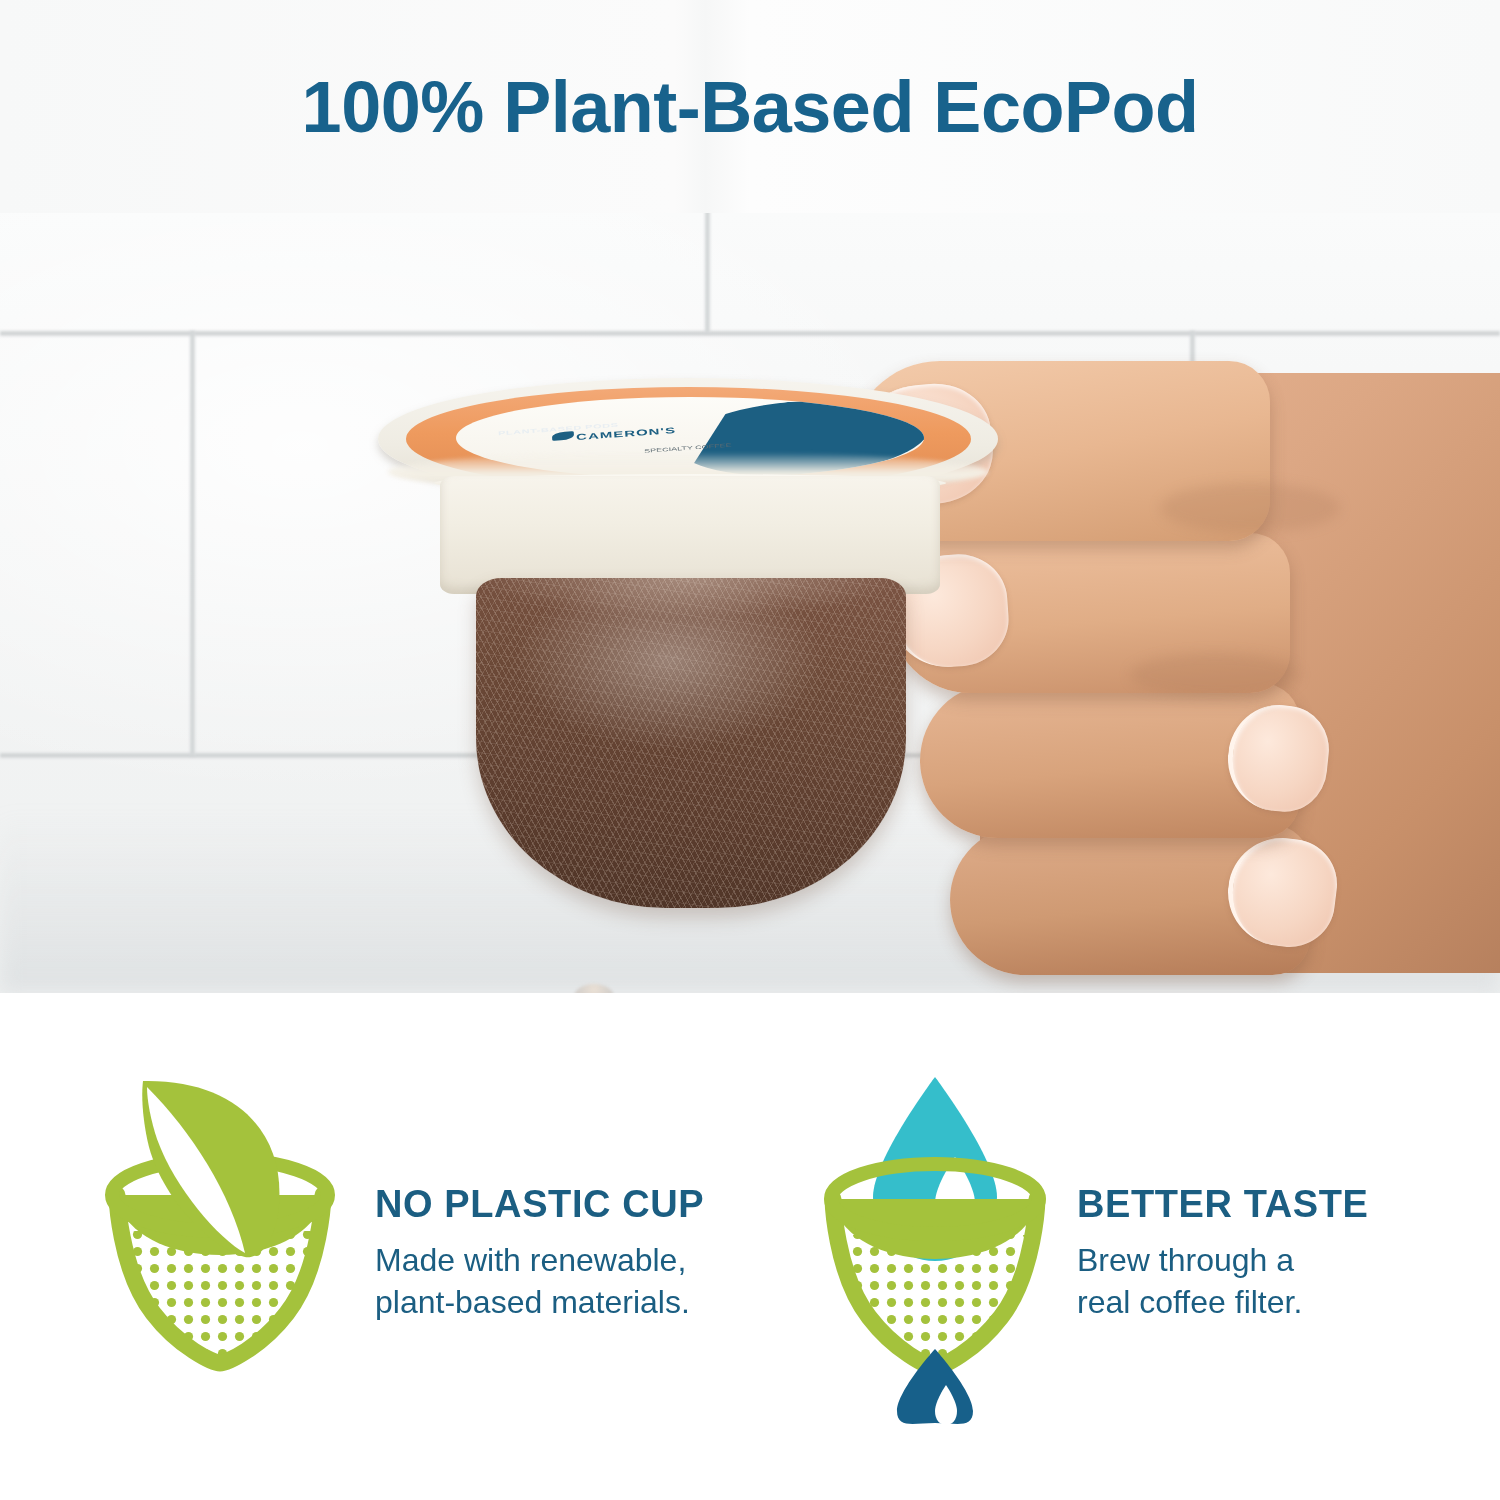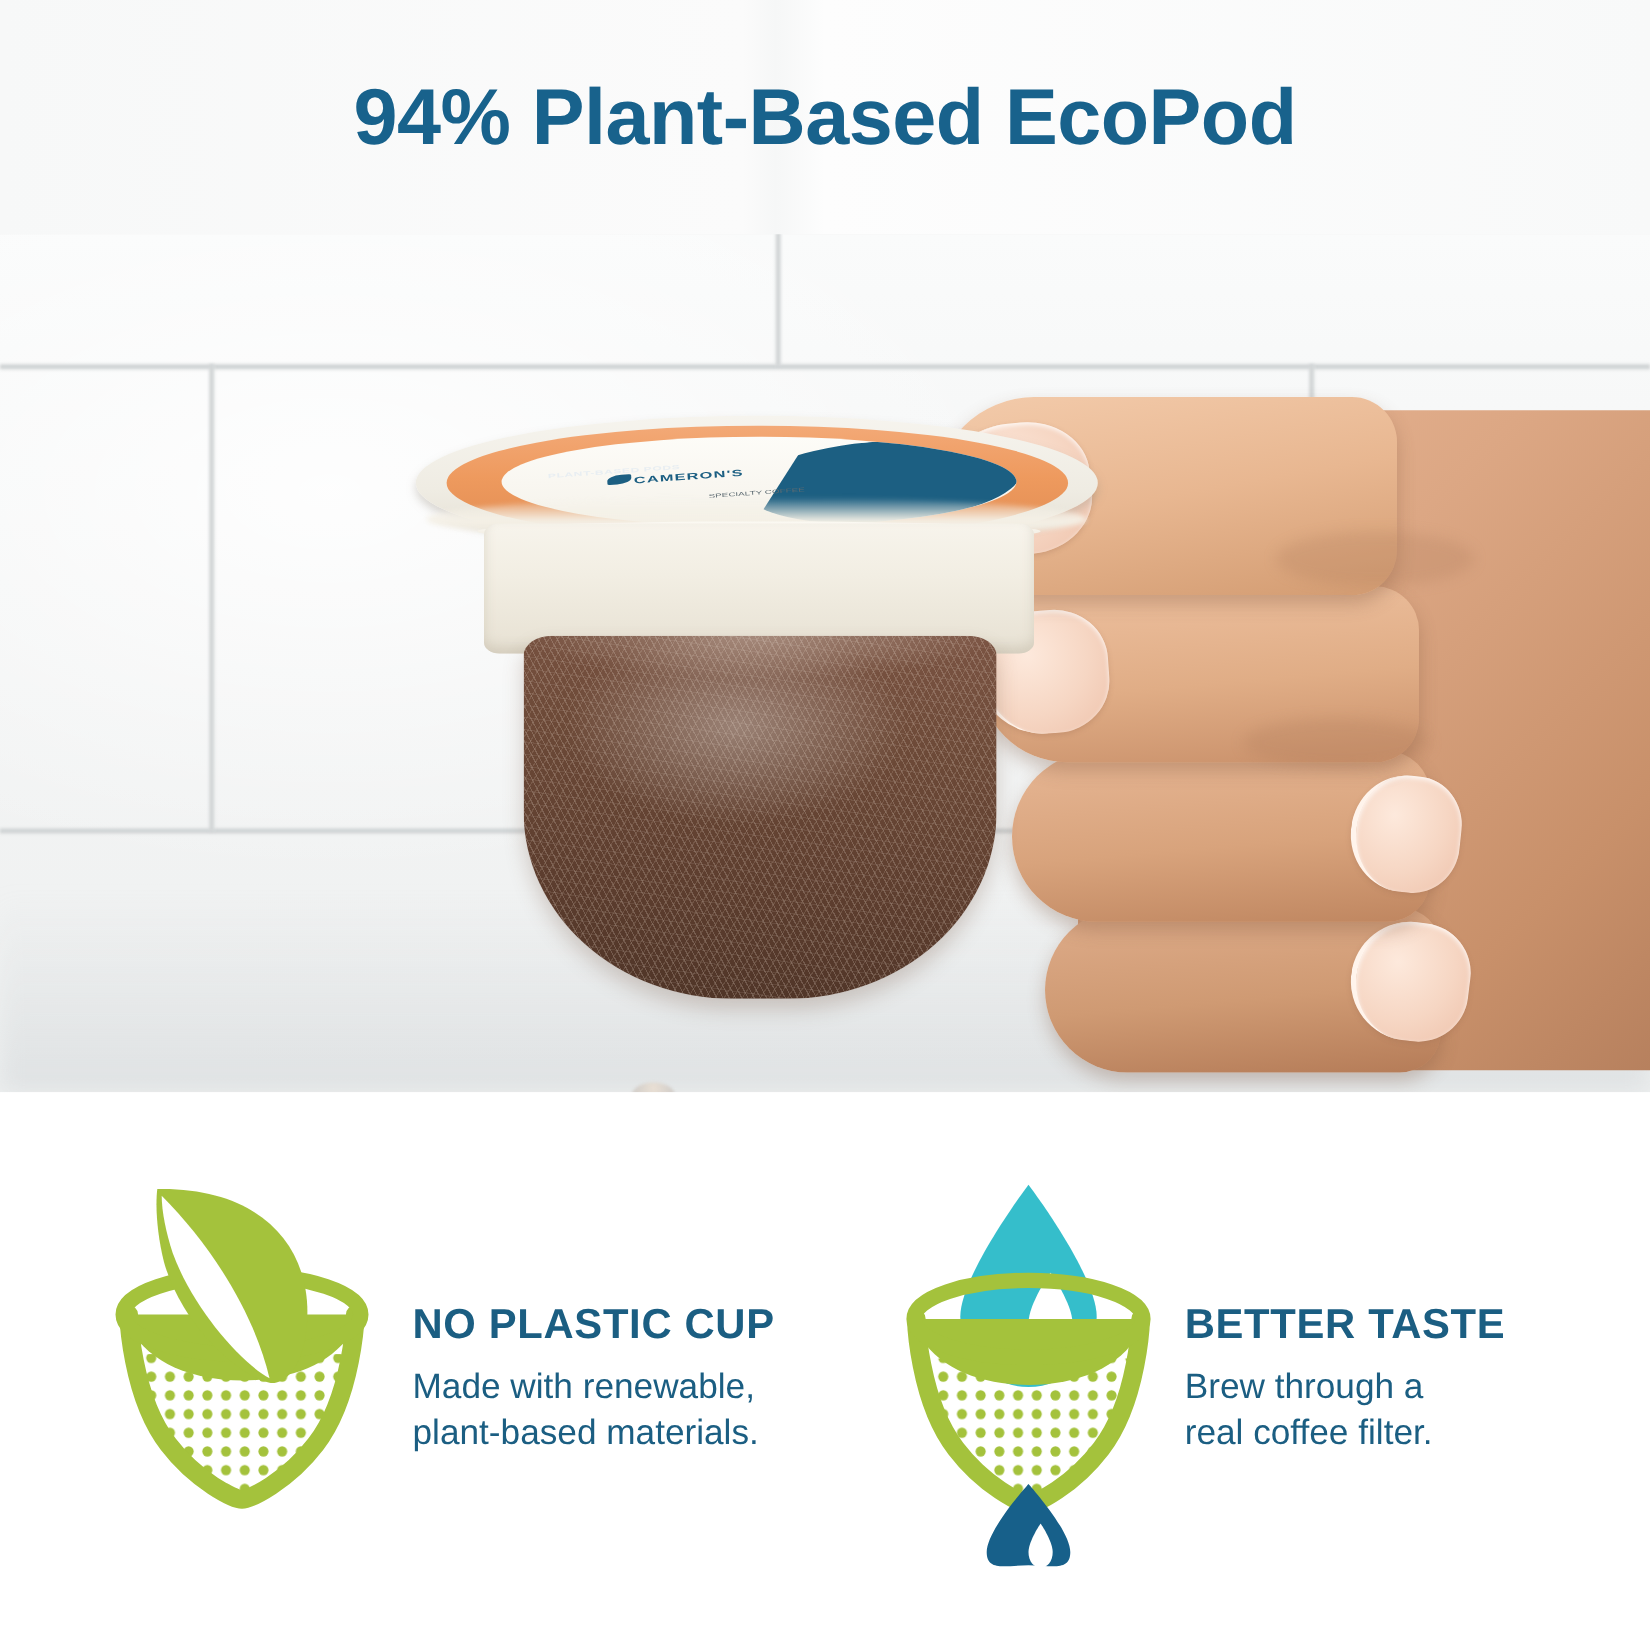--- a/index.html
+++ b/index.html
@@ -210,21 +210,21 @@
     color:#1B5E82; font-size:32px; font-weight:normal; line-height:1.32;
     white-space:pre-line;
   }
 </style>
 </head>
 <body>
 
 <div id="page">
 
   <div class="title-band">
-    <div class="title-text">94% Plant-Based EcoPod</div>
+    <div class="title-text">100% Plant-Based EcoPod</div>
   </div>
 
   <div class="photo">
     <div class="wall"></div>
     <div class="tile-sheen"></div>
 
     <div class="grout-h" style="top:118px;"></div>
     <div class="grout-h" style="top:540px;"></div>
     <div class="grout-v" style="left:705px; top:-200px; height:320px;"></div>
     <div class="grout-v" style="left:190px; top:118px; height:425px;"></div>

